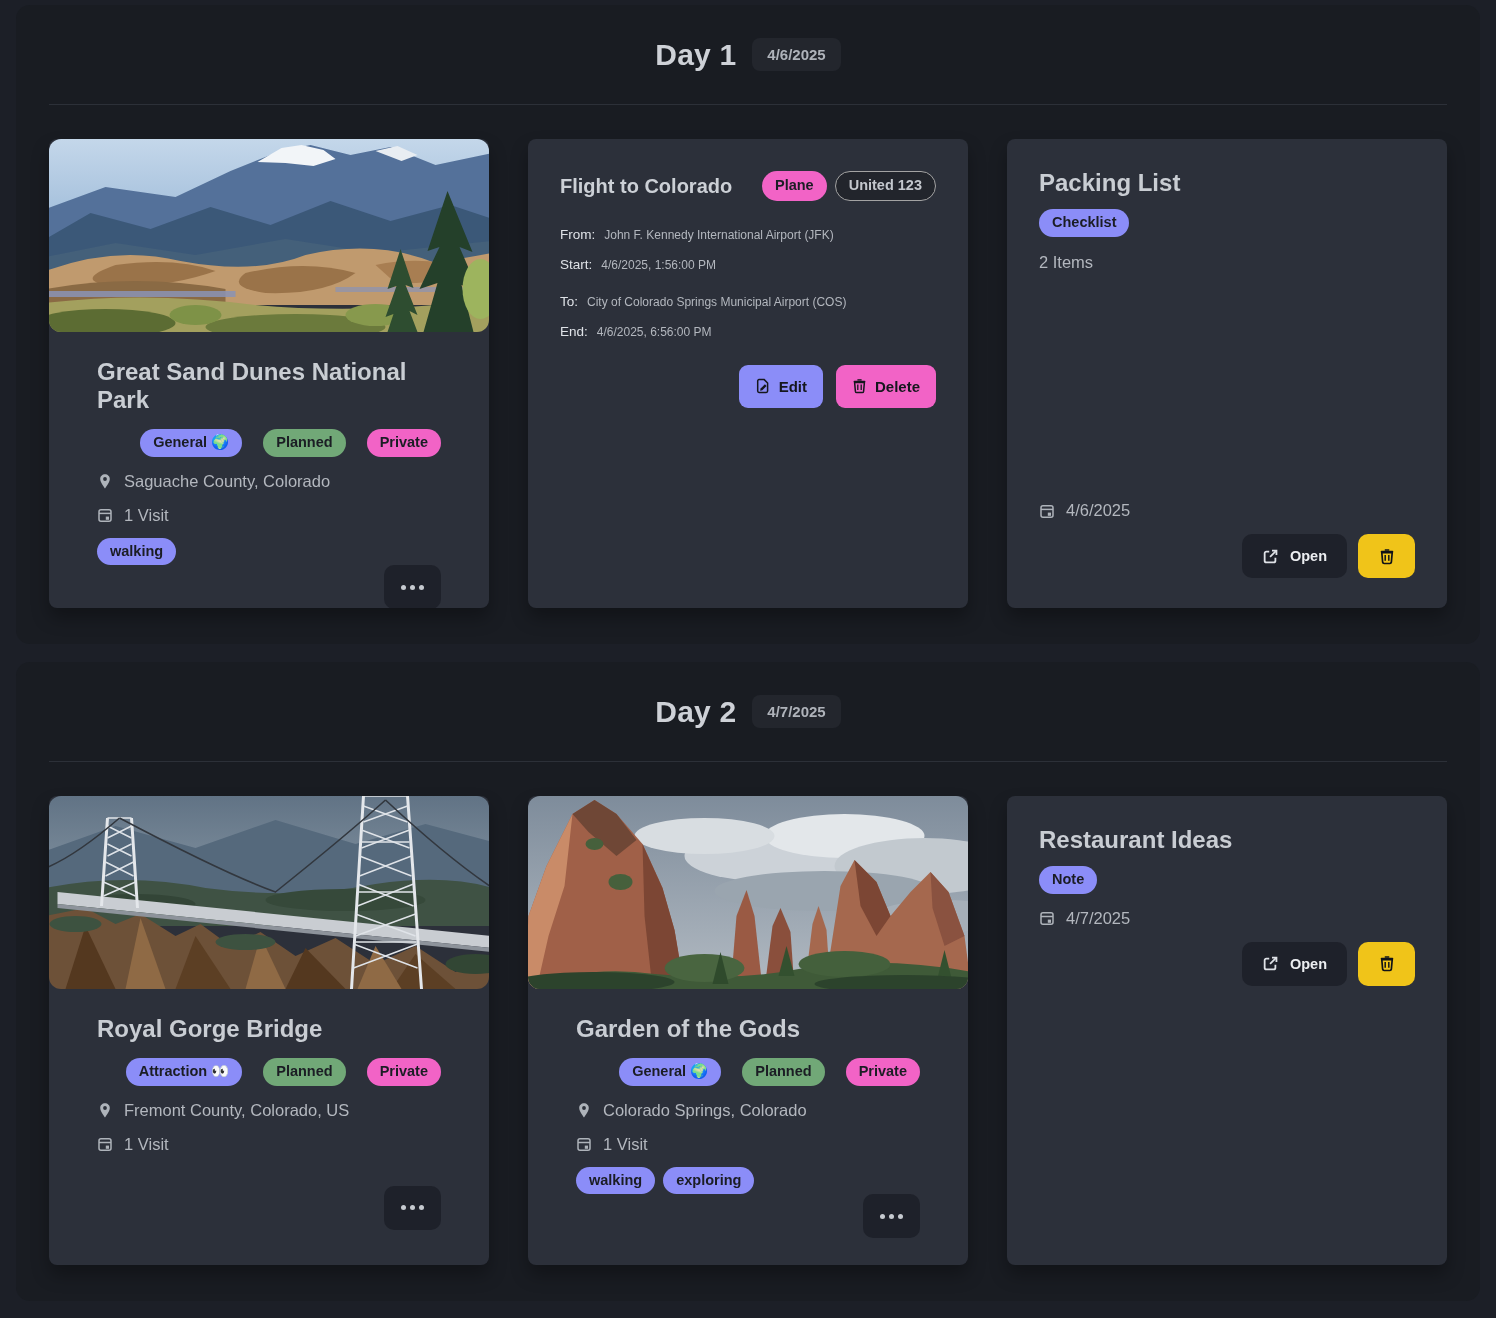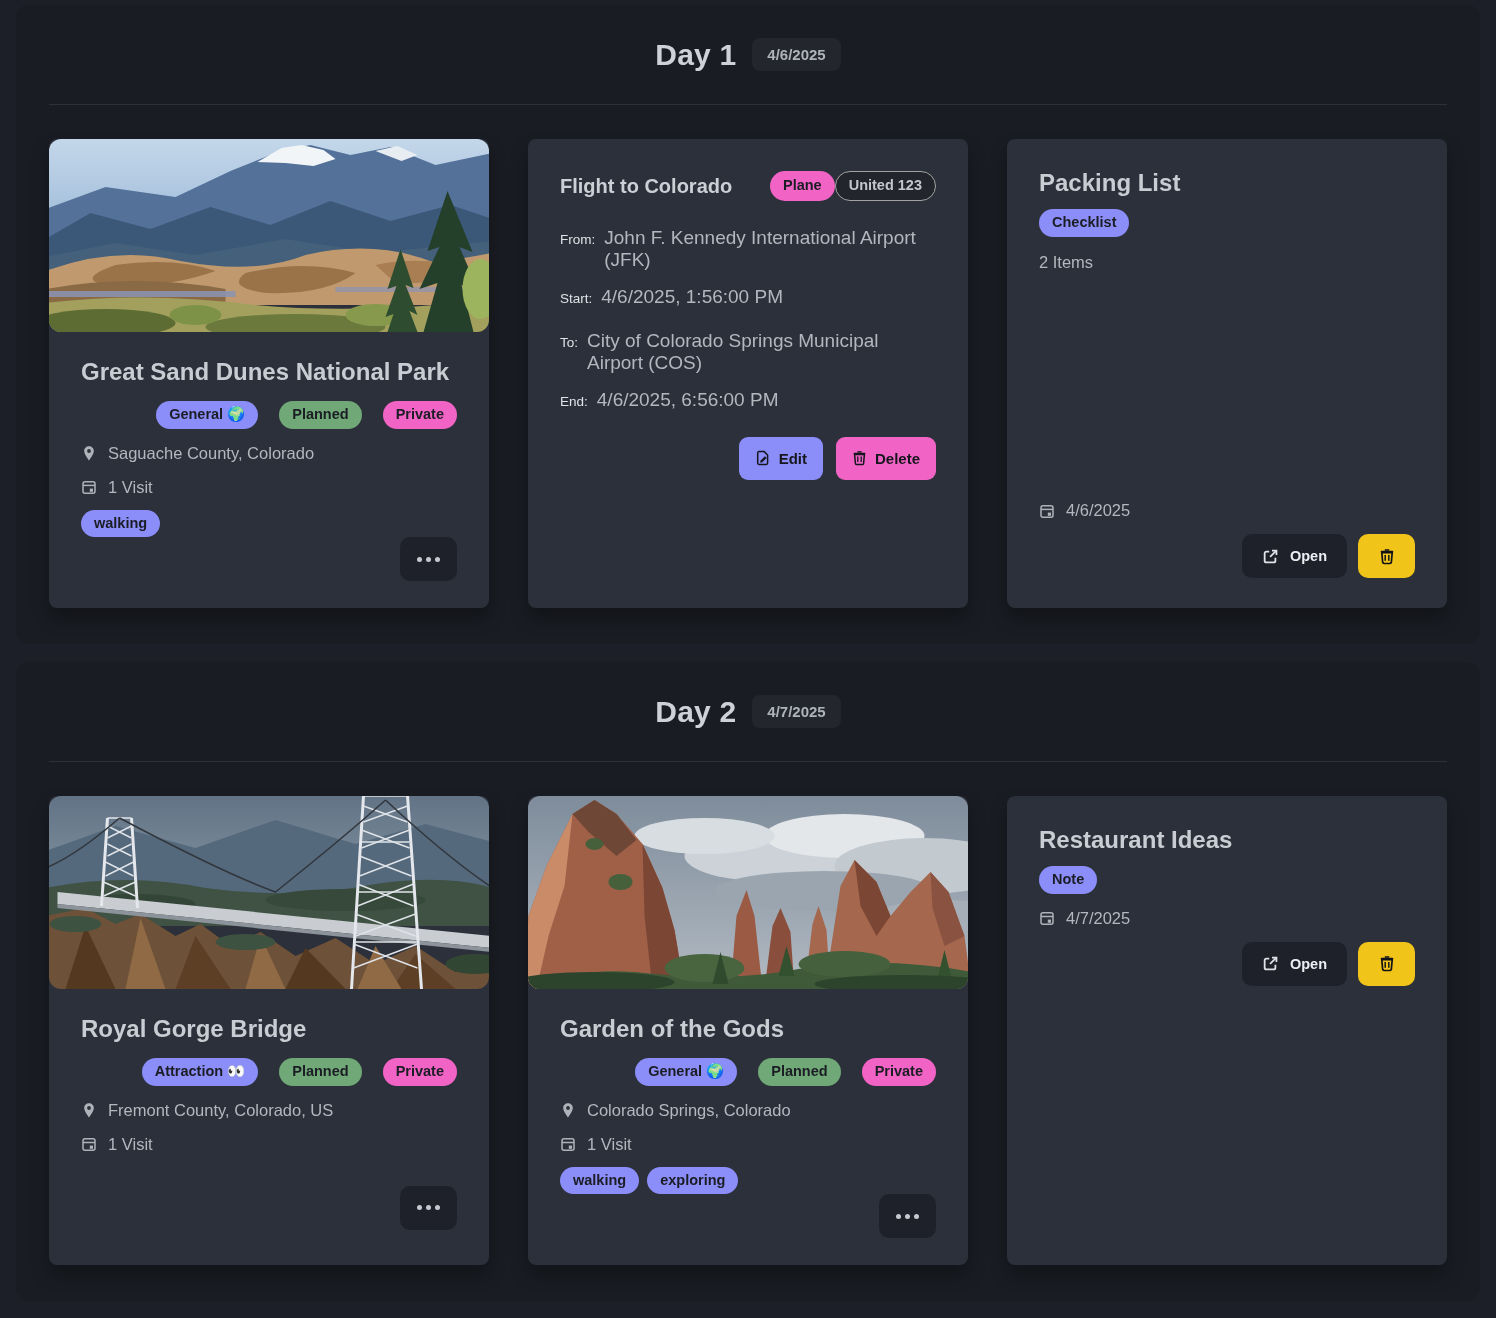--- a/index.html
+++ b/index.html
@@ -41,21 +41,21 @@
     background: #2c303a;
     border-radius: 8px;
     height: 469px;
     display: flex;
     flex-direction: column;
     box-shadow: 0 10px 18px rgba(0,0,0,.30);
     overflow: hidden;
   }
   .photo { height: 193px; flex: none; border-radius: 12px; overflow: hidden; }
   .photo svg { display: block; width: 100%; height: 100%; }
-  .card-body { padding: 26px 32px 28px; display: flex; flex-direction: column; flex: 1; }
+  .card-body { padding: 26px 48px 28px; display: flex; flex-direction: column; flex: 1; }
   .card-title { font-size: 24px; font-weight: 700; color: #c9cdd3; }
   .badges { display: flex; gap: 21px; margin-top: 15px; flex-wrap: wrap; justify-content: flex-end; }
   .pill {
     display: inline-flex; align-items: center;
     border-radius: 999px;
     font-size: 14.5px; font-weight: 600;
     padding: 4px 13px;
     color: #1b1d24;
     line-height: 1.35;
   }
@@ -72,27 +72,27 @@
     background: #1e212a; border: none; border-radius: 10px;
     display: flex; align-items: center; justify-content: center; gap: 4px;
     cursor: pointer;
   }
   .more-btn i { width: 5px; height: 5px; border-radius: 50%; background: #c6cad0; }
 
   
   .flight-body { padding: 32px; display: flex; flex-direction: column; }
   .flight-head { display: flex; align-items: flex-start; justify-content: space-between; }
   .flight-title { font-size: 20px; font-weight: 700; color: #ccd0d6; padding-top: 4px; }
-  .flight-badges { display: flex; gap: 0; }
+  .flight-badges { display: flex; gap: 8px; }
   .leg { margin-top: 26px; }
   .leg + .leg { margin-top: 22px; }
   .leg-line { display: flex; align-items: baseline; gap: 9px; }
   .leg-line + .leg-line { margin-top: 15px; }
   .leg-label { font-size: 13.5px; font-weight: 400; color: #dfe2e7; }
-  .leg-value { font-size: 19px; color: #b3b7be; }
+  .leg-value { font-size: 12px; color: #b3b7be; }
   .flight-actions { margin-top: 26px; display: flex; justify-content: flex-end; gap: 13px; }
   .btn {
     display: inline-flex; align-items: center; gap: 8px;
     border: none; border-radius: 9px; cursor: pointer;
     font-family: inherit; font-size: 15px; font-weight: 700;
     padding: 0 16px; height: 43px; color: #15171d;
   }
   .btn--edit { background: #8b8df8; }
   .btn--delete { background: #f263c6; }
 

